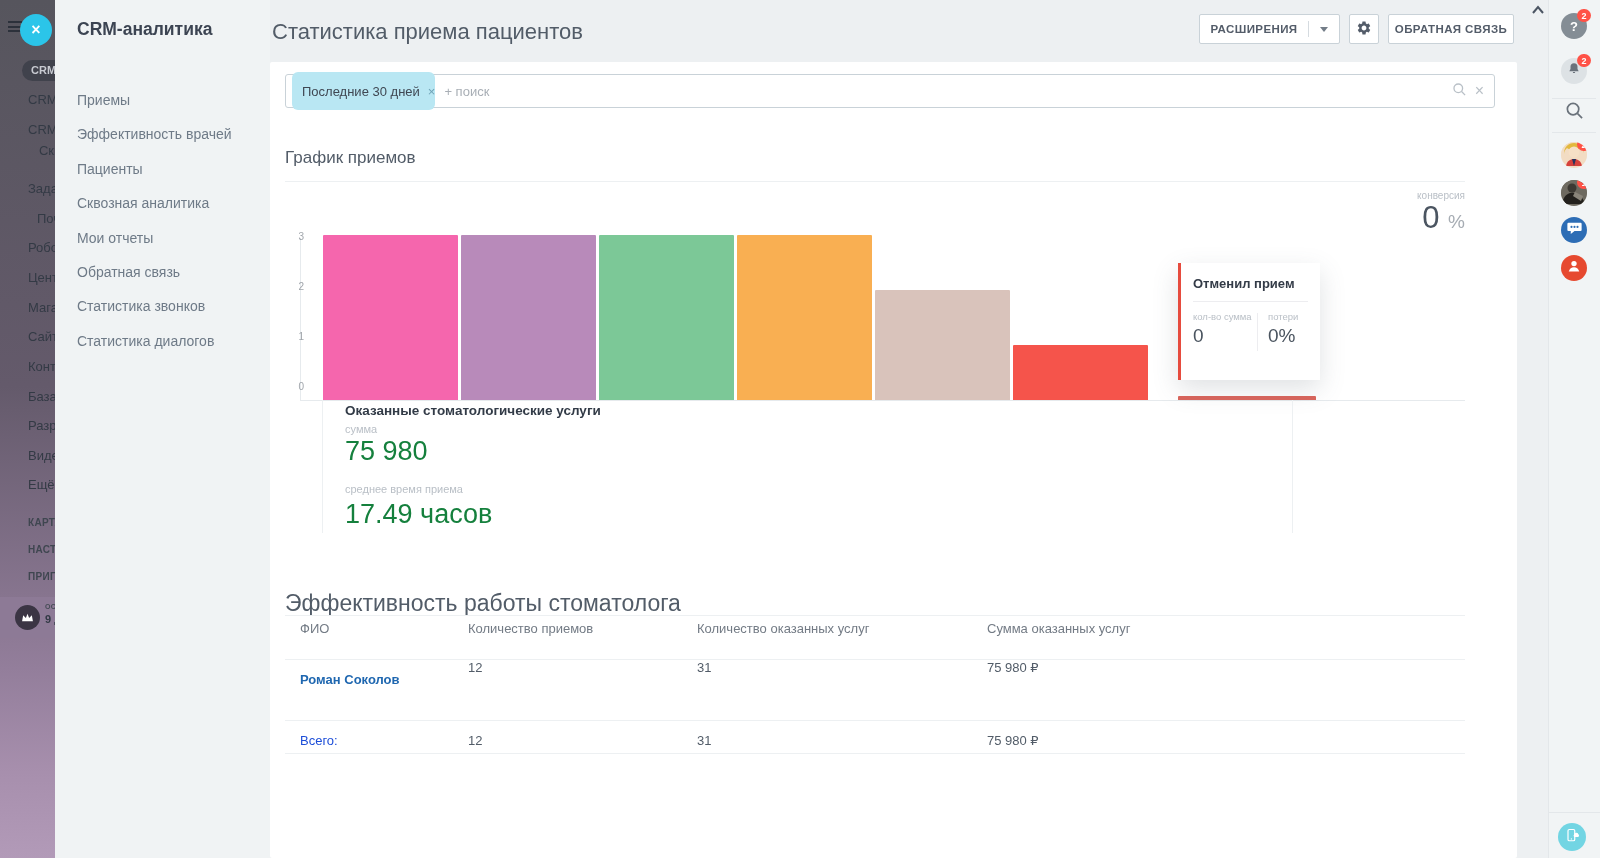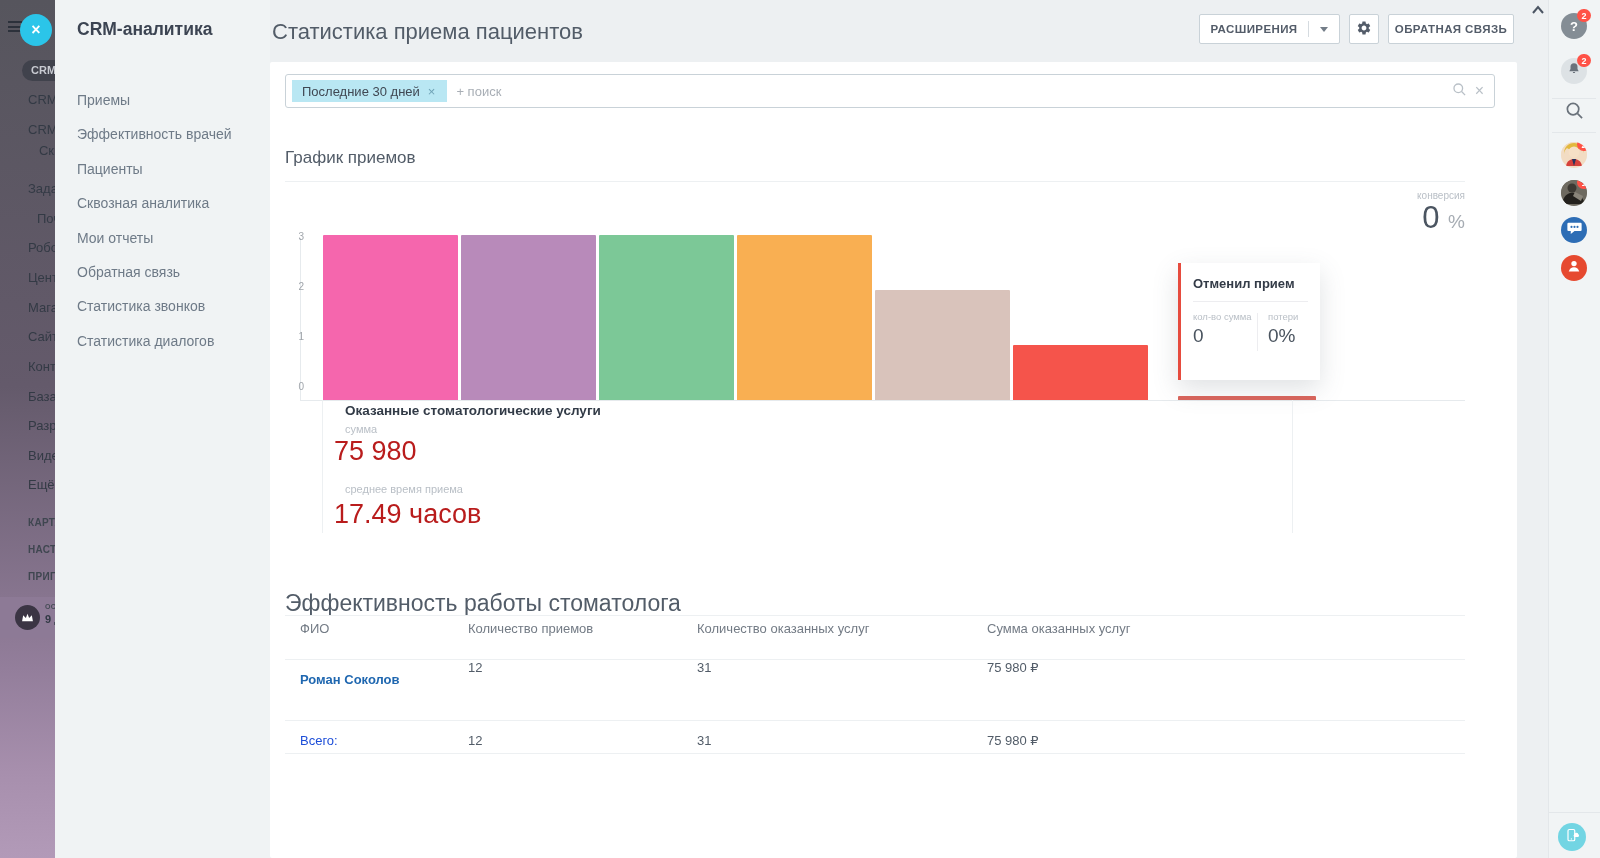--- a/index.html
+++ b/index.html
@@ -46,22 +46,22 @@
   .caret { width:0; height:0; border-left:4px solid transparent; border-right:4px solid transparent;
            border-top:5px solid #737d88; }
   .btn-gear { left:1349px; width:30px; }
   .btn-fb { left:1388px; width:126px; }
 
   
   .card { position:absolute; left:270px; top:62px; width:1247px; height:796px; background:#fff;
           border-radius:2px; z-index:1; }
   .search-bar { position:absolute; left:15px; top:12px; width:1210px; height:34px; border:1px solid #c9d2d8;
                 border-radius:3px; display:flex; align-items:center; padding:0 10px 0 6px; background:#fff; }
-  .tag { background:#b9e7f3; border-radius:0; height:22px; display:flex; align-items:center;
-         padding:0 12px 0 10px; font-size:13px; color:#3f4752; cursor:pointer; }
+  .tag { background:#b9e7f3; border-radius:6px; height:38px; display:flex; align-items:center;
+         padding:0 0 0 10px; font-size:13px; color:#3f4752; cursor:pointer; }
   .tag .tag-x { margin-left:8px; color:#6fa3b6; font-size:13px; cursor:pointer; }
   .search-ph { margin-left:9px; font-size:13px; color:#a8aeb5; flex:1; }
   .search-icons { display:flex; align-items:center; gap:8px; }
 
   .sec-title { position:absolute; left:15px; font-size:17px; color:#525c68; }
   .hline { position:absolute; background:#edf0f2; height:1px; }
   .vline { position:absolute; background:#edf0f2; width:1px; }
 
   .conversion { position:absolute; right:52px; top:128px; text-align:right; }
   .conv-label { font-size:10px; color:#b9bfc6; }
@@ -80,21 +80,21 @@
   .tt-title { font-size:13px; font-weight:bold; color:#333b47; }
   .tt-div { height:1px; background:#ededf0; margin:10px 0 9px 0; }
   .tt-cols { display:flex; }
   .tt-col1 { width:62px; }
   .tt-sep { width:1px; background:#ededf0; margin:2px 10px 0 2px; height:38px; }
   .tt-label { font-size:9.5px; color:#b9bfc6; white-space:nowrap; }
   .tt-value { font-size:19px; color:#4a545f; margin-top:3px; }
 
   .stat-title { position:absolute; left:75px; top:341px; font-size:13.5px; font-weight:bold; color:#323b47; }
   .stat-label { position:absolute; left:75px; font-size:11px; color:#b9bfc6; }
-  .stat-value { position:absolute; left:64px; font-size:27px; font-weight:300; color:#b91c1c; }
+  .stat-value { position:absolute; left:75px; font-size:27px; font-weight:300; color:#15803d; }
 
   .th { position:absolute; top:559px; font-size:13px; color:#737b85; }
   .td { position:absolute; font-size:13px; color:#525c68; }
   .td-link { position:absolute; font-size:13px; font-weight:bold; color:#1f67b0; cursor:pointer; }
 
   
   .scroll-up { position:absolute; left:1531px; top:2px; width:14px; height:12px; cursor:pointer; }
   .toolbar-col { position:absolute; left:1548px; top:0; width:52px; height:858px; background:#f1f4f5; }
   .tb-vline { position:absolute; left:1548px; top:0; width:1px; height:858px; background:#e3e7ea; }
   .tb-hline { position:absolute; left:1552px; width:44px; height:1px; background:#e3e7ea; }

